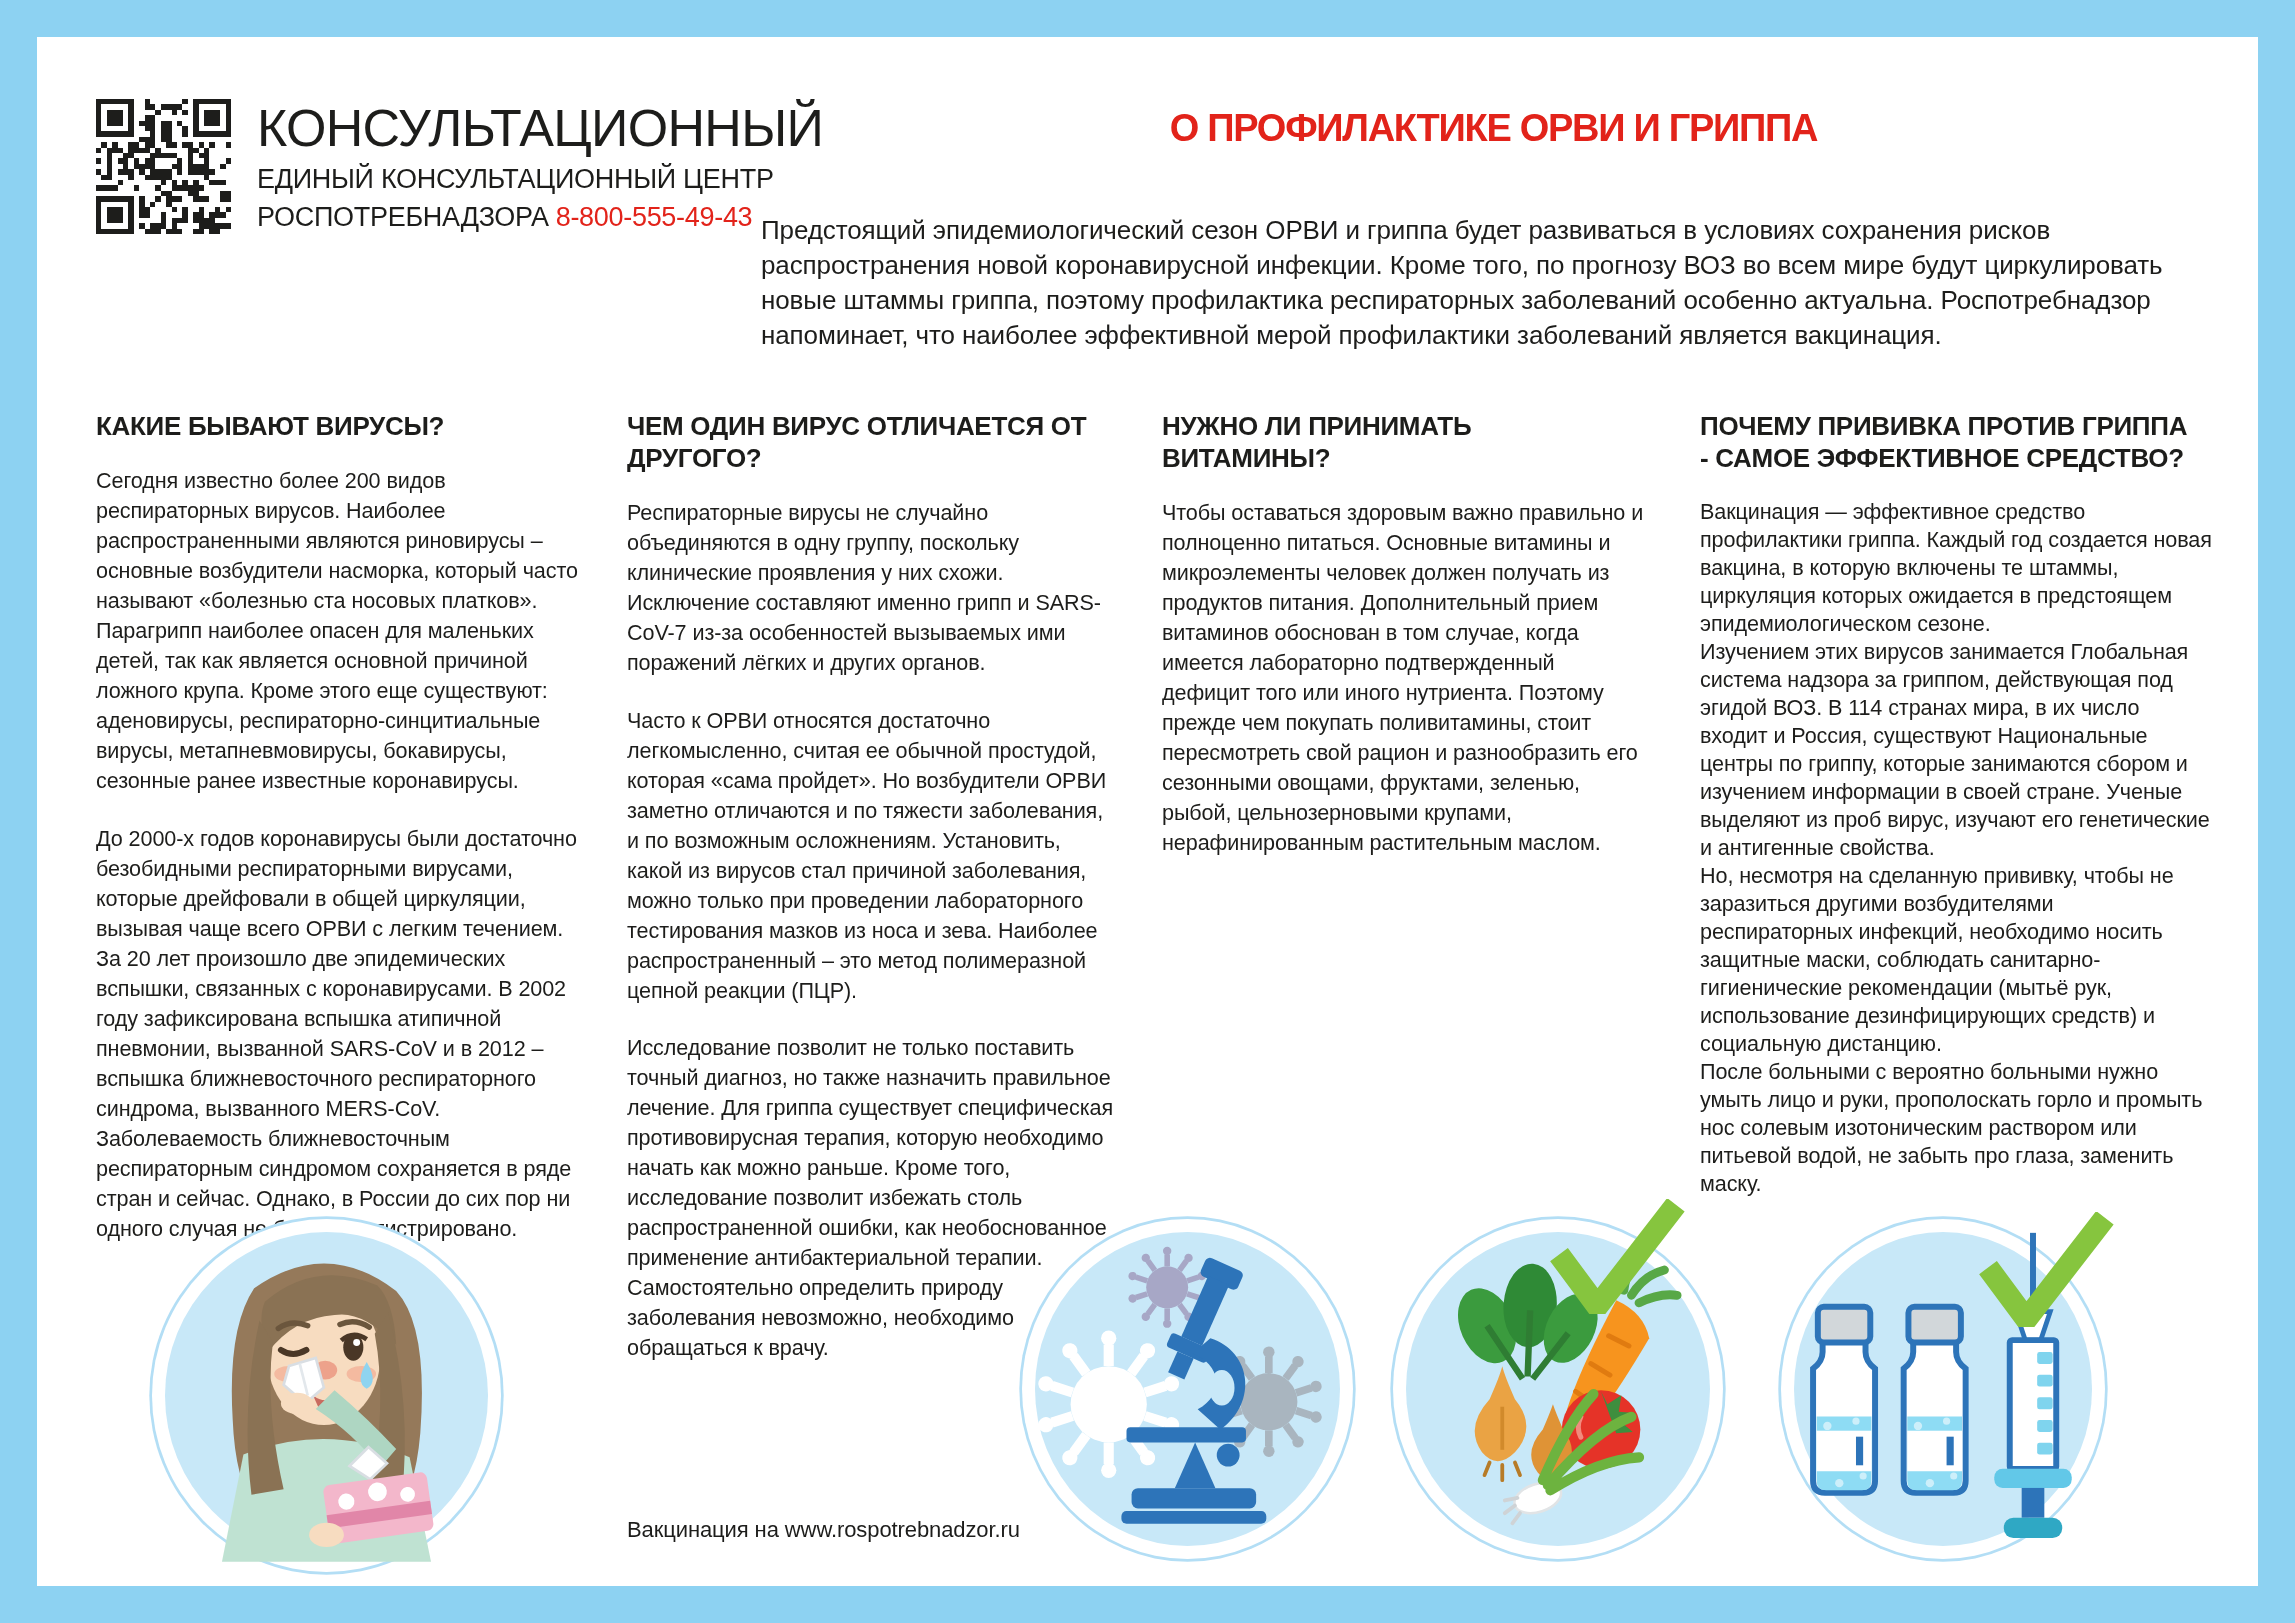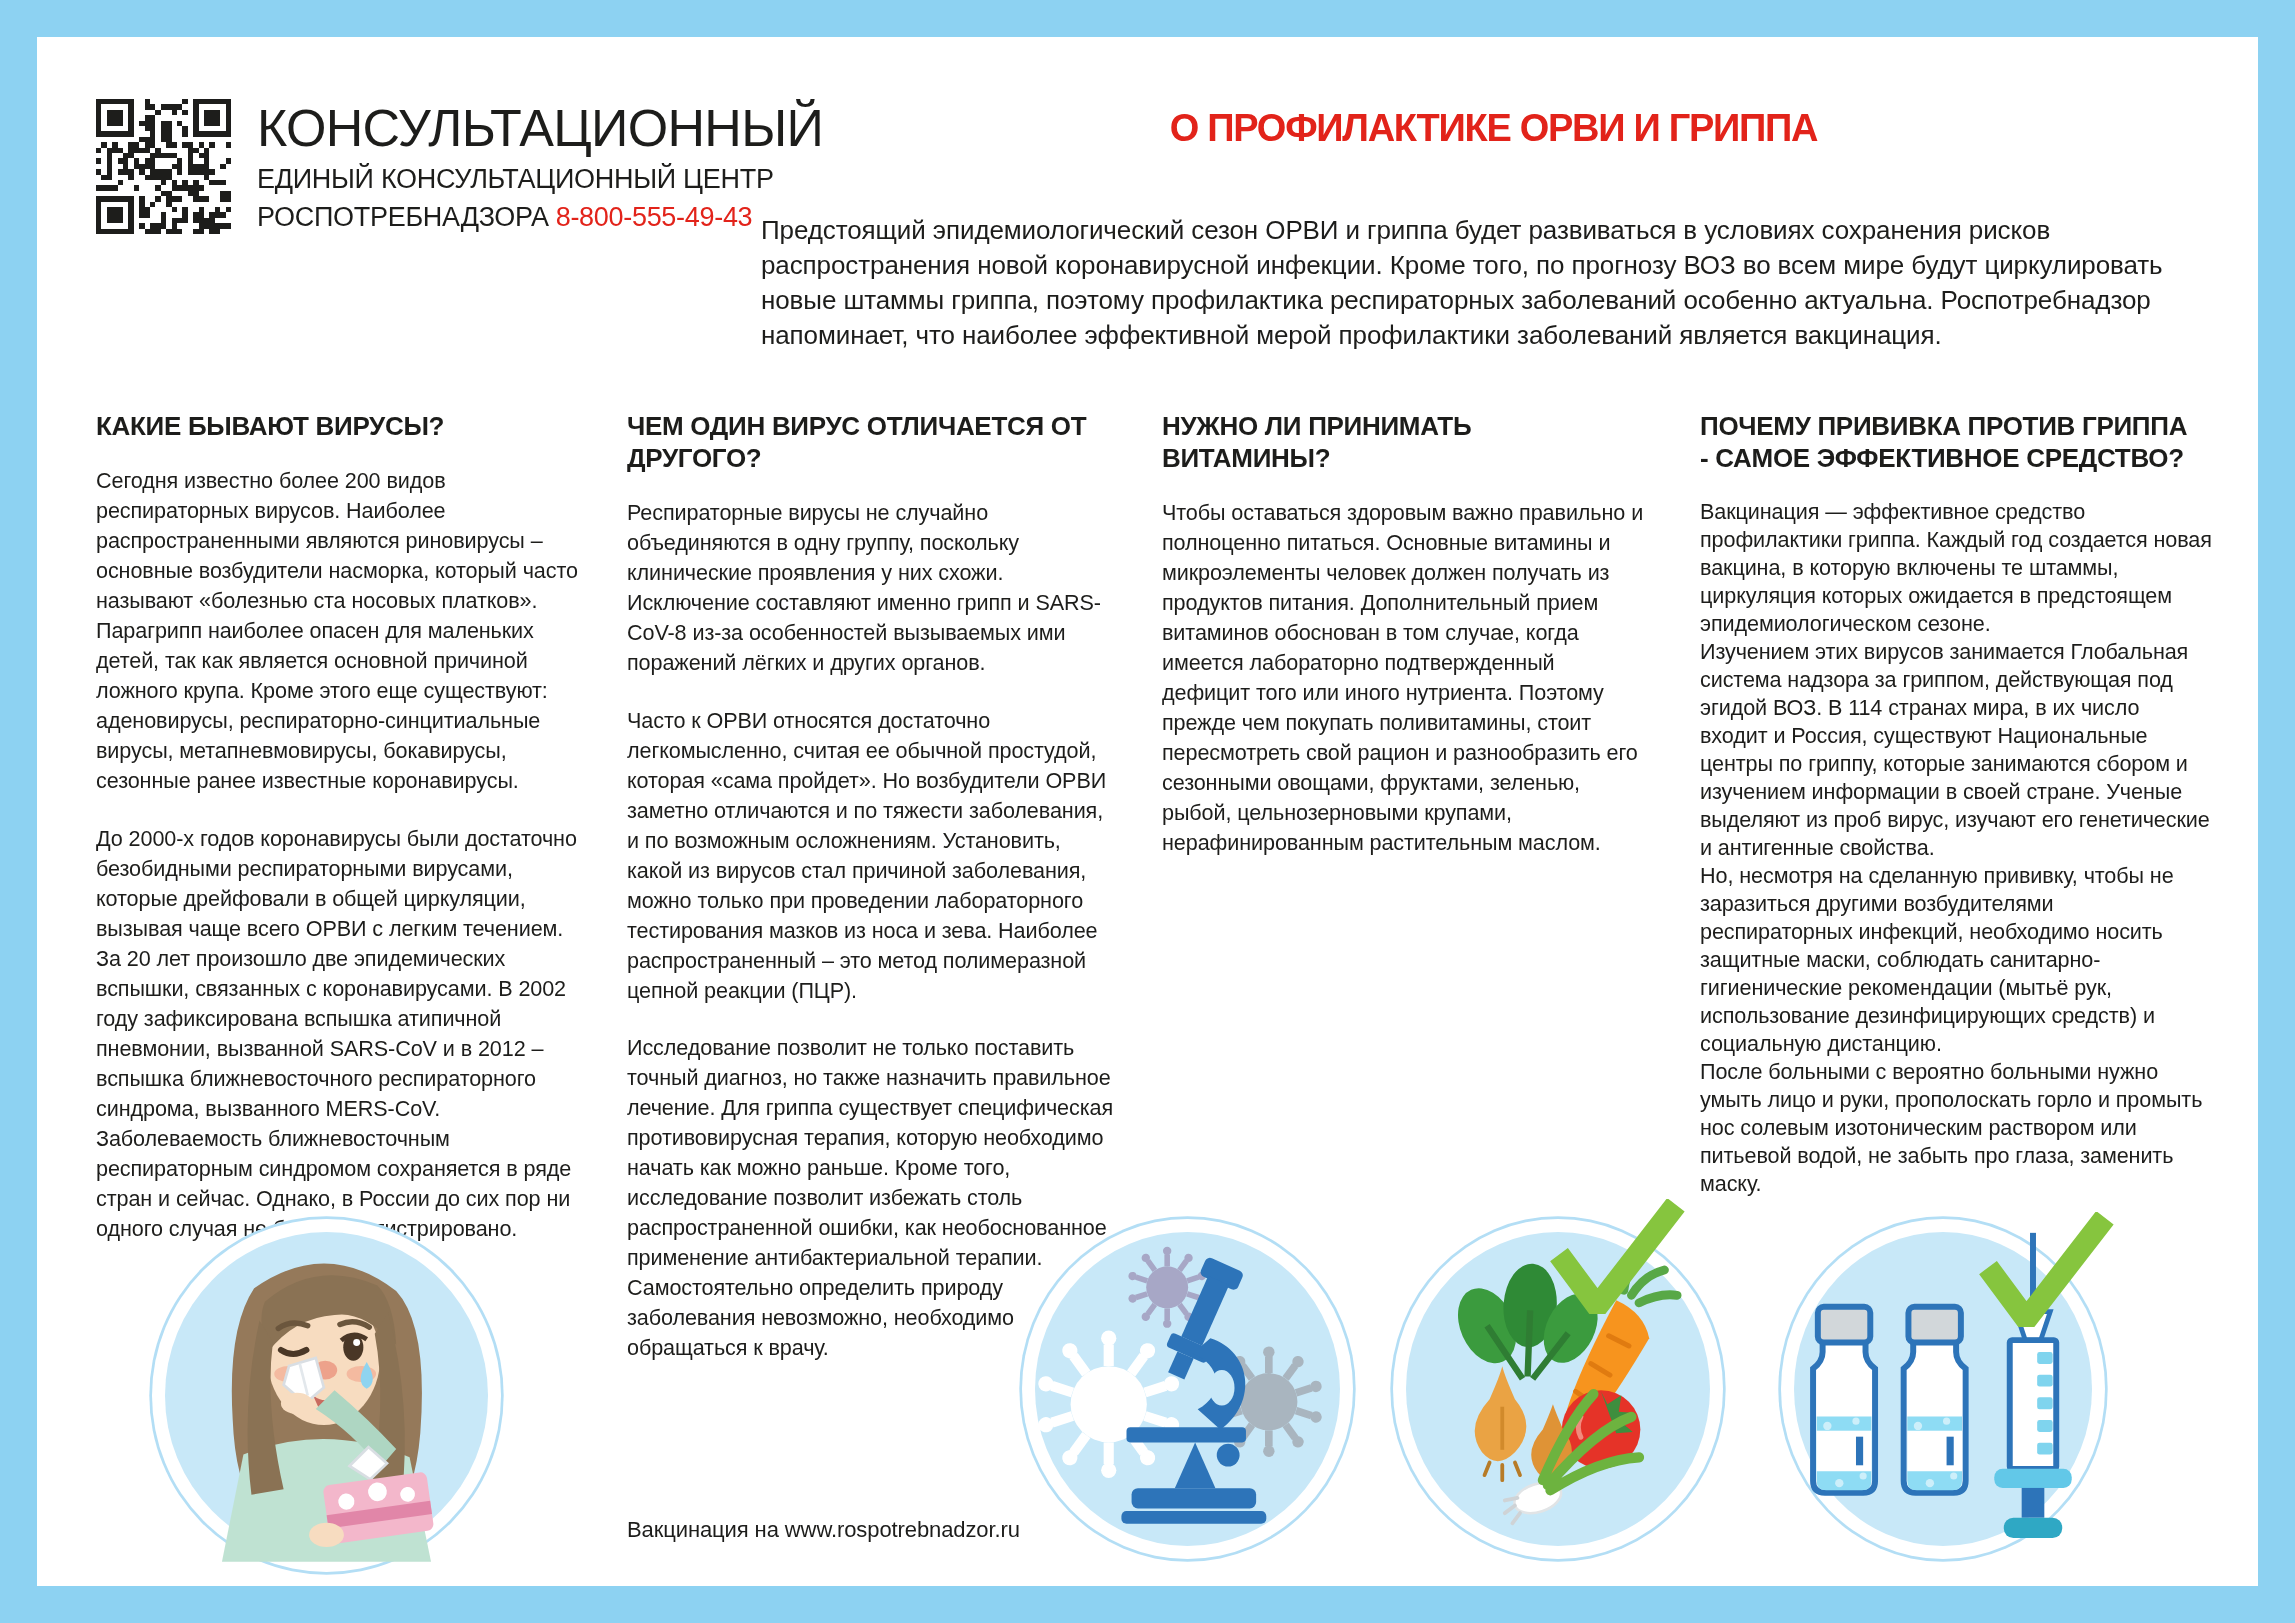--- a/index.html
+++ b/index.html
@@ -290,21 +290,21 @@
   <div class="abs intro">Предстоящий эпидемиологический сезон ОРВИ и гриппа будет развиваться в условиях сохранения рисков распространения новой коронавирусной инфекции. Кроме того, по прогнозу ВОЗ во всем мире будут циркулировать новые штаммы гриппа, поэтому профилактика респираторных заболеваний особенно актуальна. Роспотребнадзор напоминает, что наиболее эффективной мерой профилактики заболеваний является вакцинация.</div>
 
   <div class="col c1">
     <h2>КАКИЕ БЫВАЮТ ВИРУСЫ?</h2>
     <p>Сегодня известно более 200 видов респираторных вирусов. Наиболее распространенными являются риновирусы – основные возбудители насморка, который часто называют «болезнью ста носовых платков». Парагрипп наиболее опасен для маленьких детей, так как является основной причиной ложного крупа. Кроме этого еще существуют: аденовирусы, респираторно-синцитиальные вирусы, метапневмовирусы, бокавирусы, сезонные ранее известные коронавирусы.</p>
     <p>До 2000-х годов коронавирусы были достаточно безобидными респираторными вирусами, которые дрейфовали в общей циркуляции, вызывая чаще всего ОРВИ с легким течением. За 20 лет произошло две эпидемических вспышки, связанных с коронавирусами. В 2002 году зафиксирована вспышка атипичной пневмонии, вызванной SARS-CoV и в 2012 – вспышка ближневосточного респираторного синдрома, вызванного MERS-CoV. Заболеваемость ближневосточным респираторным синдромом сохраняется в ряде стран и сейчас. Однако, в России до сих пор ни одного случая не было зарегистрировано.</p>
   </div>
   <div class="col c2">
     <h2>ЧЕМ ОДИН ВИРУС ОТЛИЧАЕТСЯ ОТ
 ДРУГОГО?</h2>
-    <p>Респираторные вирусы не случайно объединяются в одну группу, поскольку клинические проявления у них схожи. Исключение составляют именно грипп и SARS-CoV-8 из-за особенностей вызываемых ими поражений лёгких и других органов.</p>
+    <p>Респираторные вирусы не случайно объединяются в одну группу, поскольку клинические проявления у них схожи. Исключение составляют именно грипп и SARS-CoV-7 из-за особенностей вызываемых ими поражений лёгких и других органов.</p>
     <p>Часто к ОРВИ относятся достаточно легкомысленно, считая ее обычной простудой, которая «сама пройдет». Но возбудители ОРВИ заметно отличаются и по тяжести заболевания, и по возможным осложнениям. Установить, какой из вирусов стал причиной заболевания, можно только при проведении лабораторного тестирования мазков из носа и зева. Наиболее распространенный – это метод полимеразной цепной реакции (ПЦР).</p>
     <p>Исследование позволит не только поставить точный диагноз, но также назначить правильное лечение. Для гриппа существует специфическая противовирусная терапия, которую необходимо начать как можно раньше. Кроме того, исследование позволит избежать столь распространенной ошибки, как необоснованное применение антибактериальной терапии. Самостоятельно определить природу заболевания невозможно, необходимо обращаться к врачу.</p>
   </div>
   <div class="col c3">
     <h2>НУЖНО ЛИ ПРИНИМАТЬ
 ВИТАМИНЫ?</h2>
     <p>Чтобы оставаться здоровым важно правильно и полноценно питаться. Основные витамины и микроэлементы человек должен получать из продуктов питания. Дополнительный прием витаминов обоснован в том случае, когда имеется лабораторно подтвержденный дефицит того или иного нутриента. Поэтому прежде чем покупать поливитамины, стоит пересмотреть свой рацион и разнообразить его сезонными овощами, фруктами, зеленью, рыбой, цельнозерновыми крупами, нерафинированным растительным маслом.</p>
   </div>
   <div class="col c4">
     <h2>ПОЧЕМУ ПРИВИВКА ПРОТИВ ГРИППА

